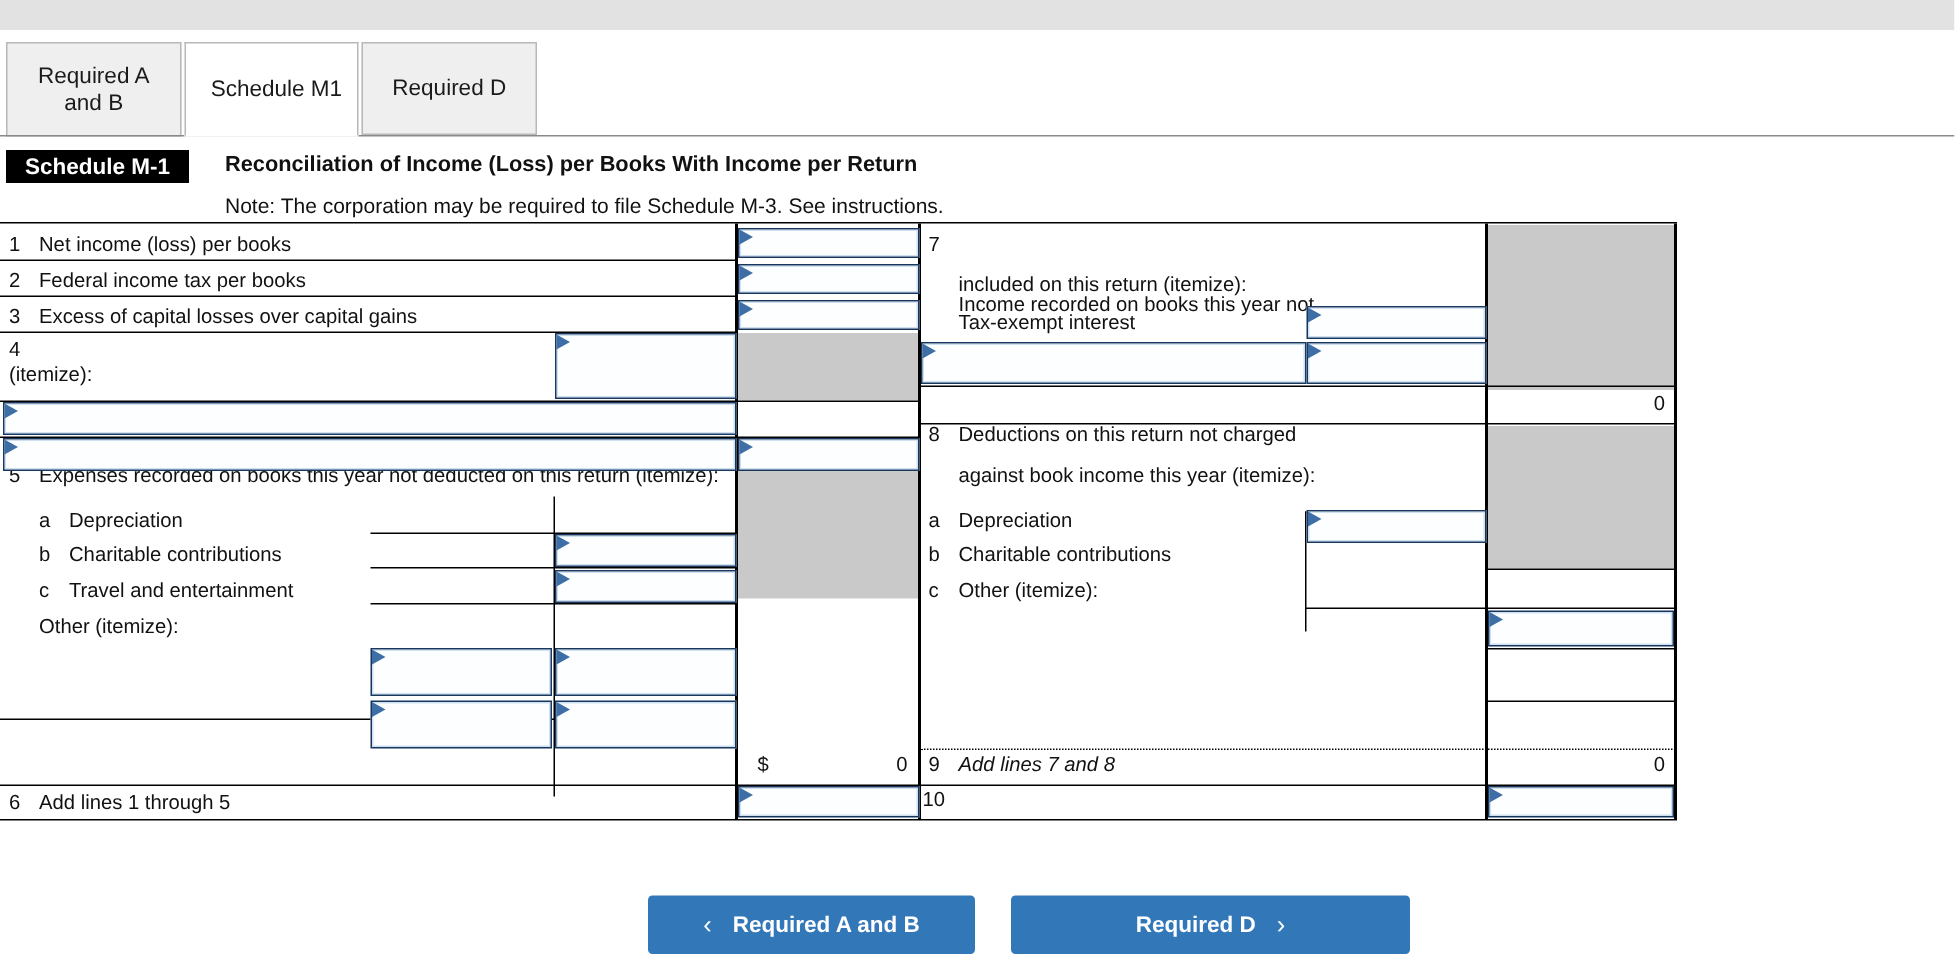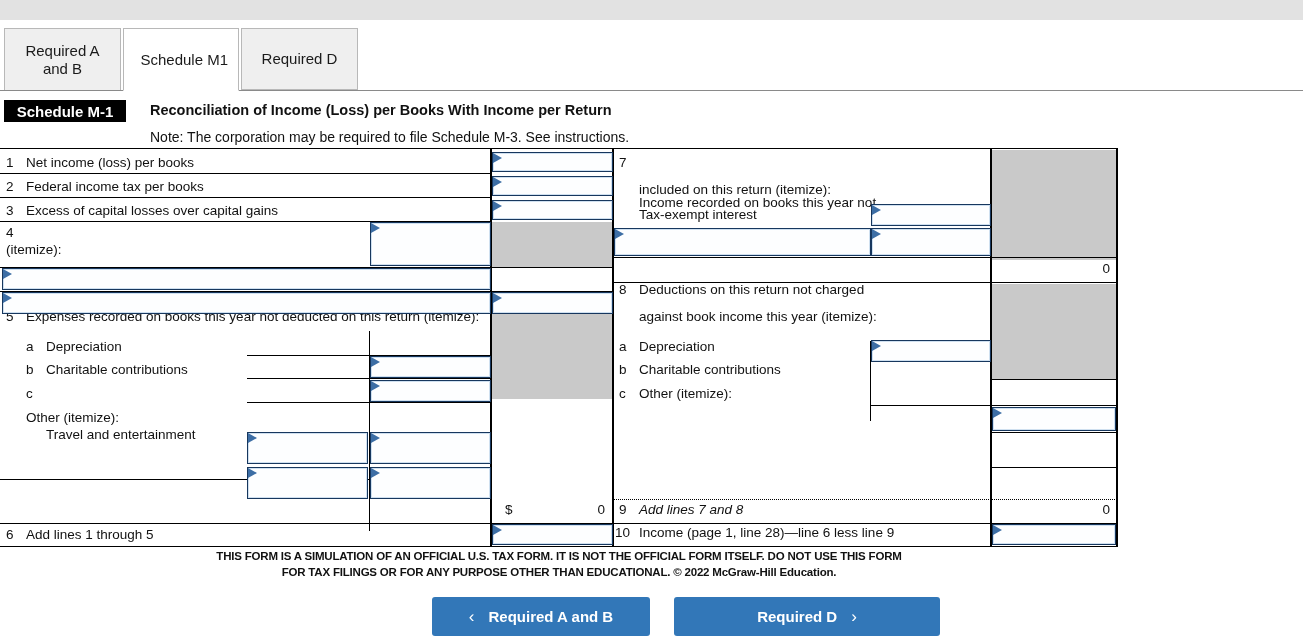--- a/index.html
+++ b/index.html
@@ -212,21 +212,21 @@
     <div class="num" style="left:6px; top:160px;">5</div>
     <div class="lbl" style="left:26px; top:160px;">Expenses recorded on books this year not deducted on this return (itemize):</div>
 
     <div class="num" style="left:26px; top:190px;">a</div>
     <div class="lbl" style="left:46px; top:190px;">Depreciation</div>
 
     <div class="num" style="left:26px; top:213px;">b</div>
     <div class="lbl" style="left:46px; top:213px;">Charitable contributions</div>
 
     <div class="num" style="left:26px; top:237px;">c</div>
-    <div class="lbl" style="left:46px; top:237px;margin-top:41px;">Travel and entertainment</div>
+    <div class="lbl" style="left:46px; top:237px;">Travel and entertainment</div>
 
     <div class="lbl" style="left:26px; top:261px;">Other (itemize):</div>
 
     <div class="num" style="left:6px; top:378px;">6</div>
     <div class="lbl" style="left:26px; top:378px;">Add lines 1 through 5</div>
 
     <div class="amt" style="left:505px; top:353px;">$</div>
     <div class="amt" style="left:560px; top:353px; width:45px;">0</div>
 
     <div class="fldwrap" style="left:492px; top:3px; width:121px; height:20px;">
@@ -301,21 +301,20 @@
     <div class="num" style="left:619px; top:213px;">b</div>
     <div class="lbl" style="left:639px; top:213px;">Charitable contributions</div>
 
     <div class="num" style="left:619px; top:237px;">c</div>
     <div class="lbl" style="left:639px; top:237px;">Other (itemize):</div>
 
     <div class="num" style="left:619px; top:353px;">9</div>
     <div class="lbl" style="left:639px; top:353px;font-style:italic;">Add lines 7 and 8</div>
 
     <div class="num" style="left:615px; top:376px;">10</div>
-    <div class="lbl" style="left:639px; top:376px;">Income (page 1, line 28)—line 6 less line 9</div>
 
     <div class="amt" style="left:1000px; top:112px; width:110px;">0</div>
     <div class="amt" style="left:1000px; top:353px; width:110px;">0</div>
 
     <div class="fldwrap" style="left:871px; top:55px; width:120px; height:22px;">
       <input class="fld" value="" style="">
       <span class="flag"></span>
     </div>
     <div class="fldwrap" style="left:614px; top:79px; width:257px; height:28px;">
       <input class="fld" value="" style="">
@@ -333,24 +332,20 @@
       <input class="fld" value="" style="">
       <span class="flag"></span>
     </div>
     <div class="fldwrap" style="left:992px; top:375px; width:124px; height:21px;">
       <input class="fld" value="" style="">
       <span class="flag"></span>
     </div>
 
   </div>
 
-  <div class="disclaimer">
-    <div>THIS FORM IS A SIMULATION OF AN OFFICIAL U.S. TAX FORM. IT IS NOT THE OFFICIAL FORM ITSELF. DO NOT USE THIS FORM</div>
-    <div>FOR TAX FILINGS OR FOR ANY PURPOSE OTHER THAN EDUCATIONAL. © 2022 McGraw-Hill Education.</div>
-  </div>
 
   <button class="navbtn" id="btn-prev">
     <span class="chev">‹</span>
     <span>Required A and B</span>
   </button>
   <button class="navbtn" id="btn-next">
     <span>Required D</span>
     <span class="chev">›</span>
   </button>
 

